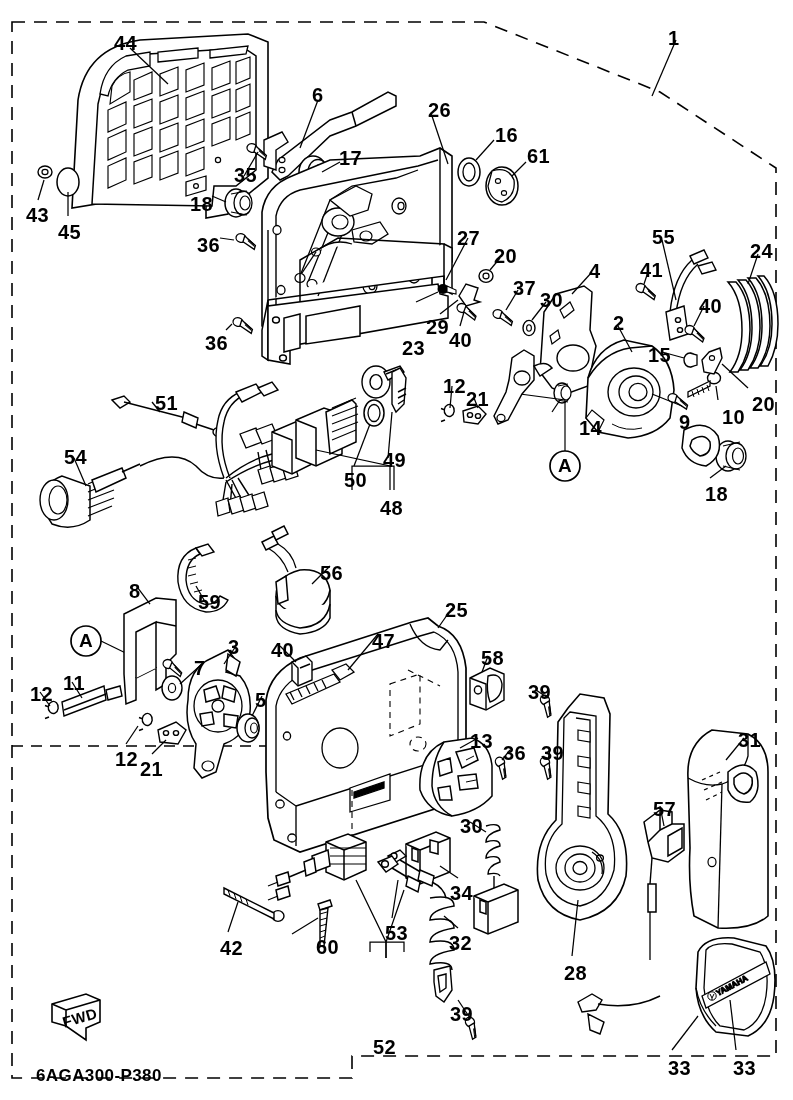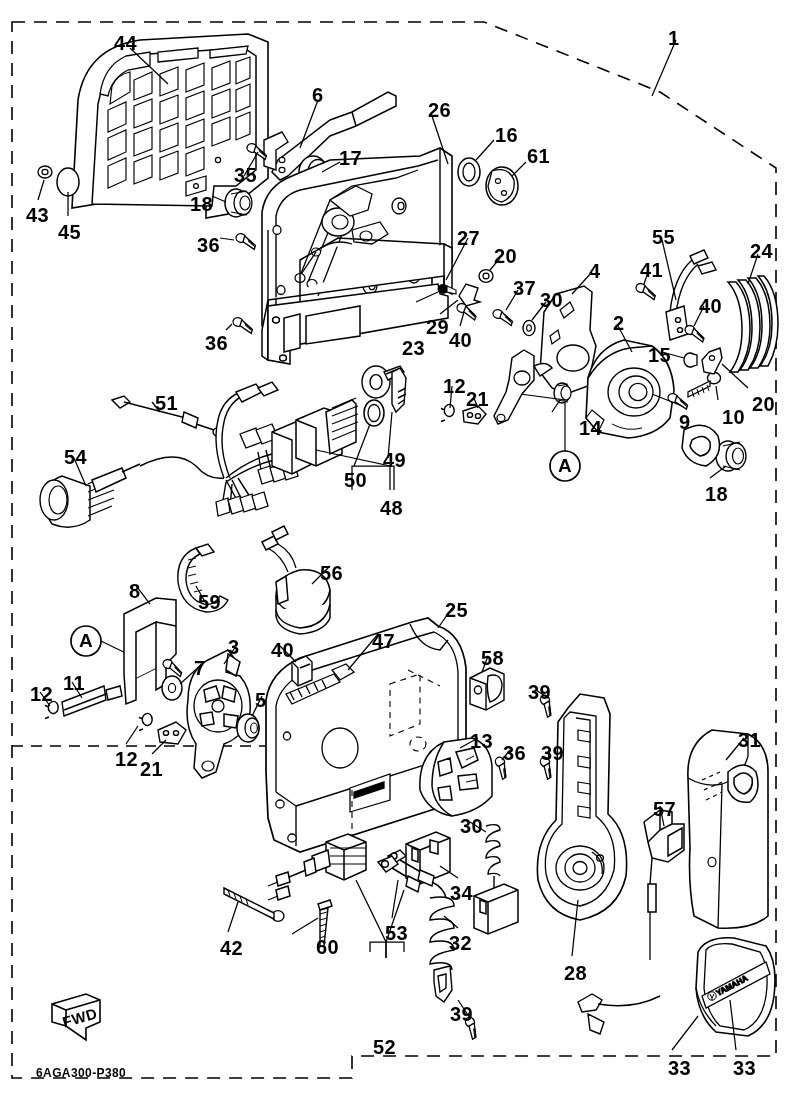--- a/index.html
+++ b/index.html
@@ -4,21 +4,21 @@
 <title>Parts Diagram</title>
 <style>
   html,body{margin:0;padding:0;background:#ffffff;}
   body{width:793px;height:1100px;overflow:hidden;
        font-family:"Liberation Sans",sans-serif;color:#000;}
   #sheet{position:relative;width:793px;height:1100px;background:#fff;}
   svg#art{position:absolute;left:0;top:0;width:793px;height:1100px;}
   .cal{position:absolute;font-family:"Liberation Sans",sans-serif;
        font-size:20px;font-weight:bold;color:#000;letter-spacing:.5px;
        line-height:1;white-space:nowrap;}
-  #diagcode{position:absolute;left:36px;top:1066px;font-size:12px;
+  #diagcode{position:absolute;left:36px;top:1066px;font-size:17px;
             font-weight:bold;letter-spacing:.4px;}
   .fwdlabel{font-size:15px;font-weight:bold;}
 </style>
 </head>
 <body>
 
 <div id="sheet">
 
 <svg id="art" viewBox="0 0 793 1100">
   <defs>

